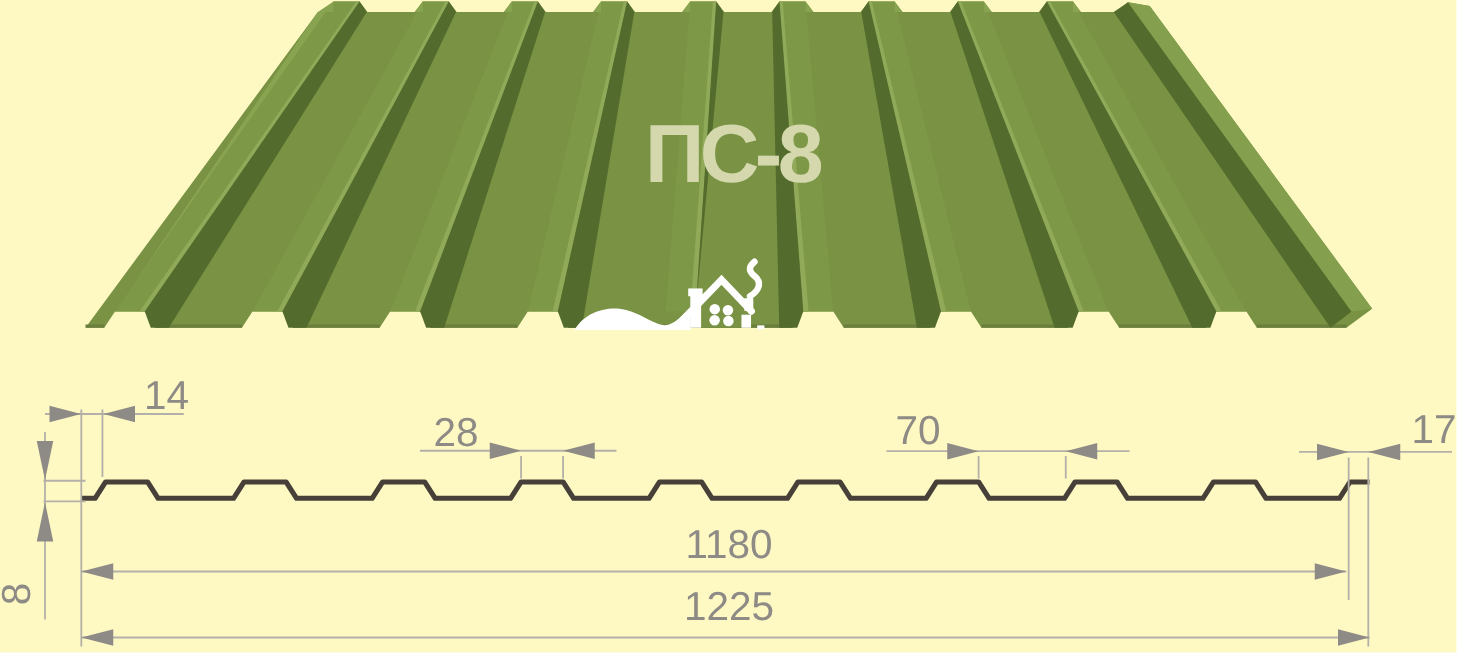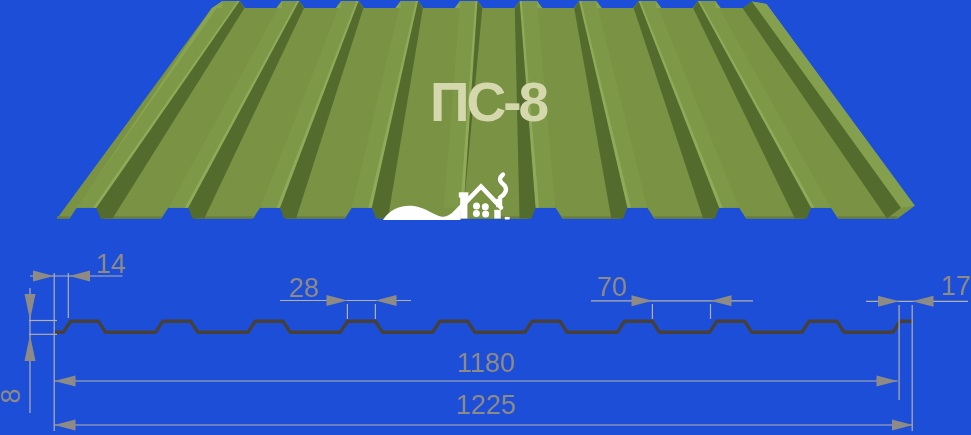--- a/index.html
+++ b/index.html
@@ -1,16 +1,16 @@
 <!DOCTYPE html>
 <html><head>
 <meta charset="utf-8">
 <style>
 html,body{margin:0;padding:0;background:#ffffff;}
-#stage{position:relative;width:971px;height:435px;background:#1d4ed8;overflow:hidden;font-family:"Liberation Sans",sans-serif;}
+#stage{position:relative;width:971px;height:435px;background:#fef9c3;overflow:hidden;font-family:"Liberation Sans",sans-serif;}
 </style>
 </head>
 <body>
 <div id="stage">
 <svg width="971" height="435" viewBox="0 0 971 435">
 
 <polygon points="211.9,8 217,8 222.3,1 239.7,1 245,8 276.5,8 281.8,1 299.2,1 304.5,8 335.9,8 341.2,1 358.6,1 363.9,8 395.4,8 400.7,1 418.1,1 423.4,8 454.8,8 460.1,1 477.5,1 482.8,8 514.3,8 519.6,1 537,1 542.3,8 573.7,8 579,1 596.4,1 601.7,8 633.2,8 638.5,1 655.9,1 661.2,8 692.6,8 697.9,1 715.3,1 720.6,8 745,8 752,1.5 766.5,4 914.8,205.8 897.6,218.5 837.9,218.5 830.9,207.7 810.9,207.7 803.9,218.5 746.1,218.5 739.1,207.7 719.1,207.7 712.1,218.5 654.3,218.5 647.3,207.7 627.3,207.7 620.3,218.5 562.5,218.5 555.5,207.7 535.5,207.7 528.5,218.5 378.9,218.5 371.9,207.7 351.9,207.7 344.9,218.5 287.1,218.5 280.1,207.7 260.1,207.7 253.1,218.5 195.3,218.5 188.3,207.7 168.3,207.7 161.3,218.5 103.5,218.5 96.5,207.7 76.5,207.7 69.5,218.5 57,218.5" fill="#799243"></polygon>
 
 <path d="M57,216.3 L69.5,216.3 L69.5,218.5 L57,218.5 Z M103.5,216.3 L161.3,216.3 L161.3,218.5 L103.5,218.5 Z M195.3,216.3 L253.1,216.3 L253.1,218.5 L195.3,218.5 Z M287.1,216.3 L344.9,216.3 L344.9,218.5 L287.1,218.5 Z M378.9,216.3 L528.5,216.3 L528.5,218.5 L378.9,218.5 Z M562.5,216.3 L620.3,216.3 L620.3,218.5 L562.5,218.5 Z M654.3,216.3 L712.1,216.3 L712.1,218.5 L654.3,218.5 Z M746.1,216.3 L803.9,216.3 L803.9,218.5 L746.1,218.5 Z M837.9,216.3 L897.6,216.3 L897.6,218.5 L837.9,218.5 Z " fill="#6b7e3e"></path>
 

